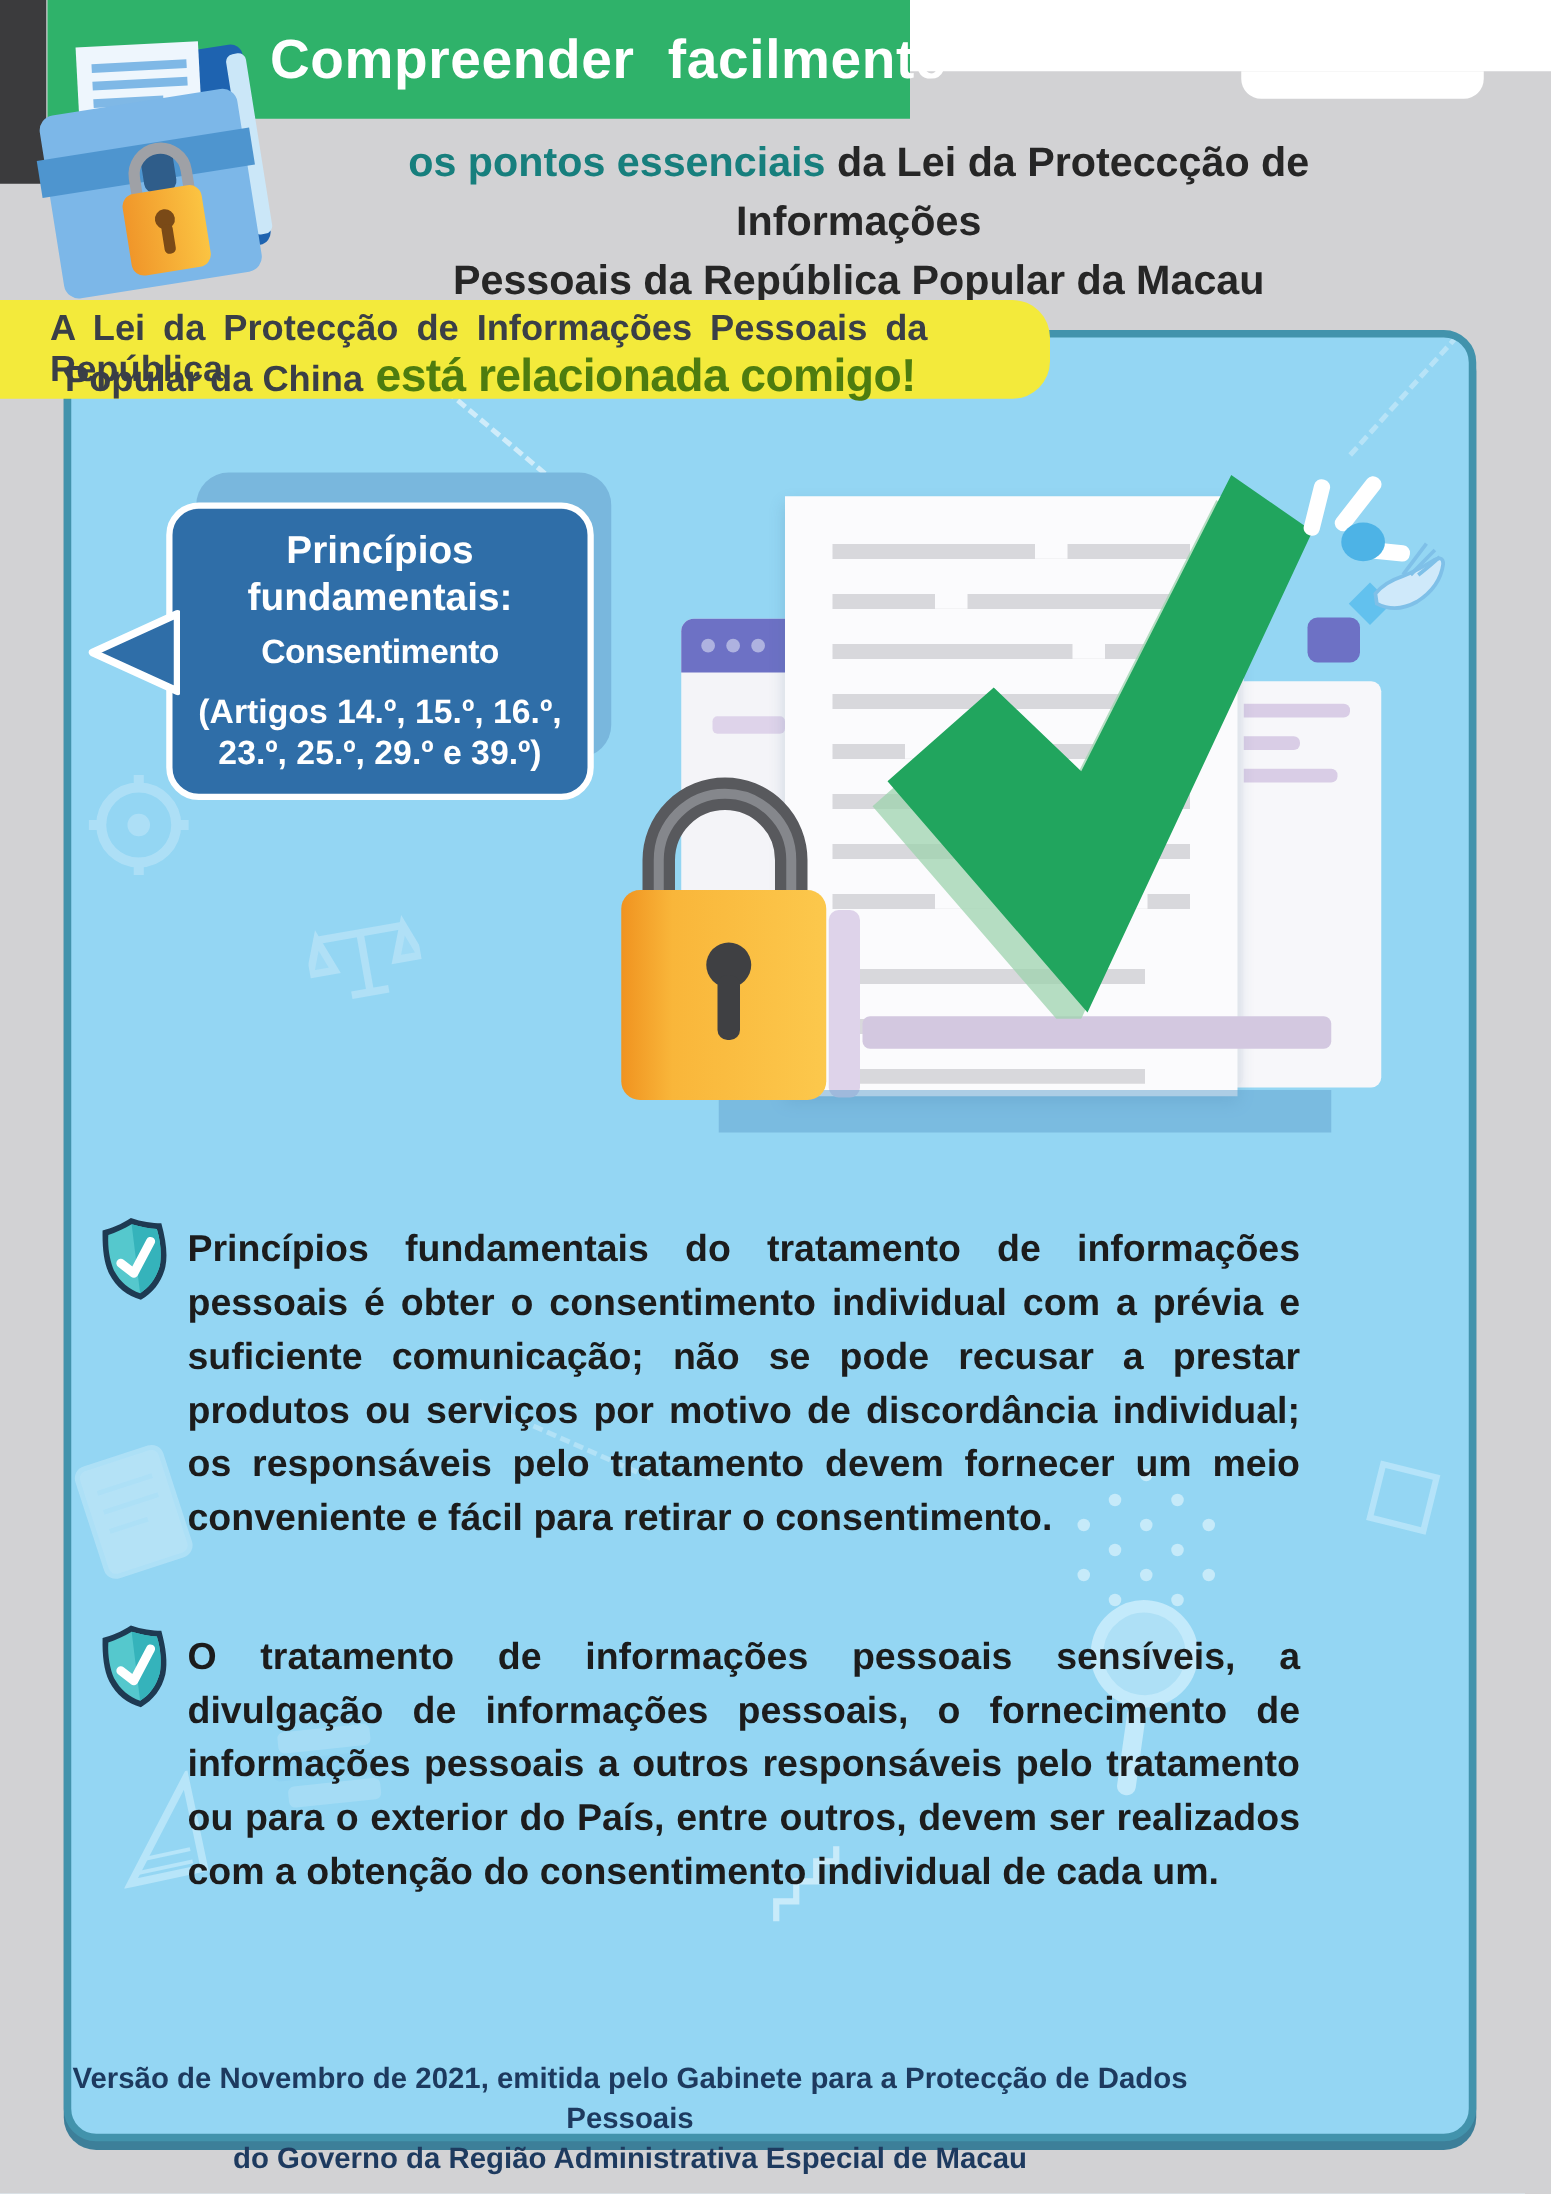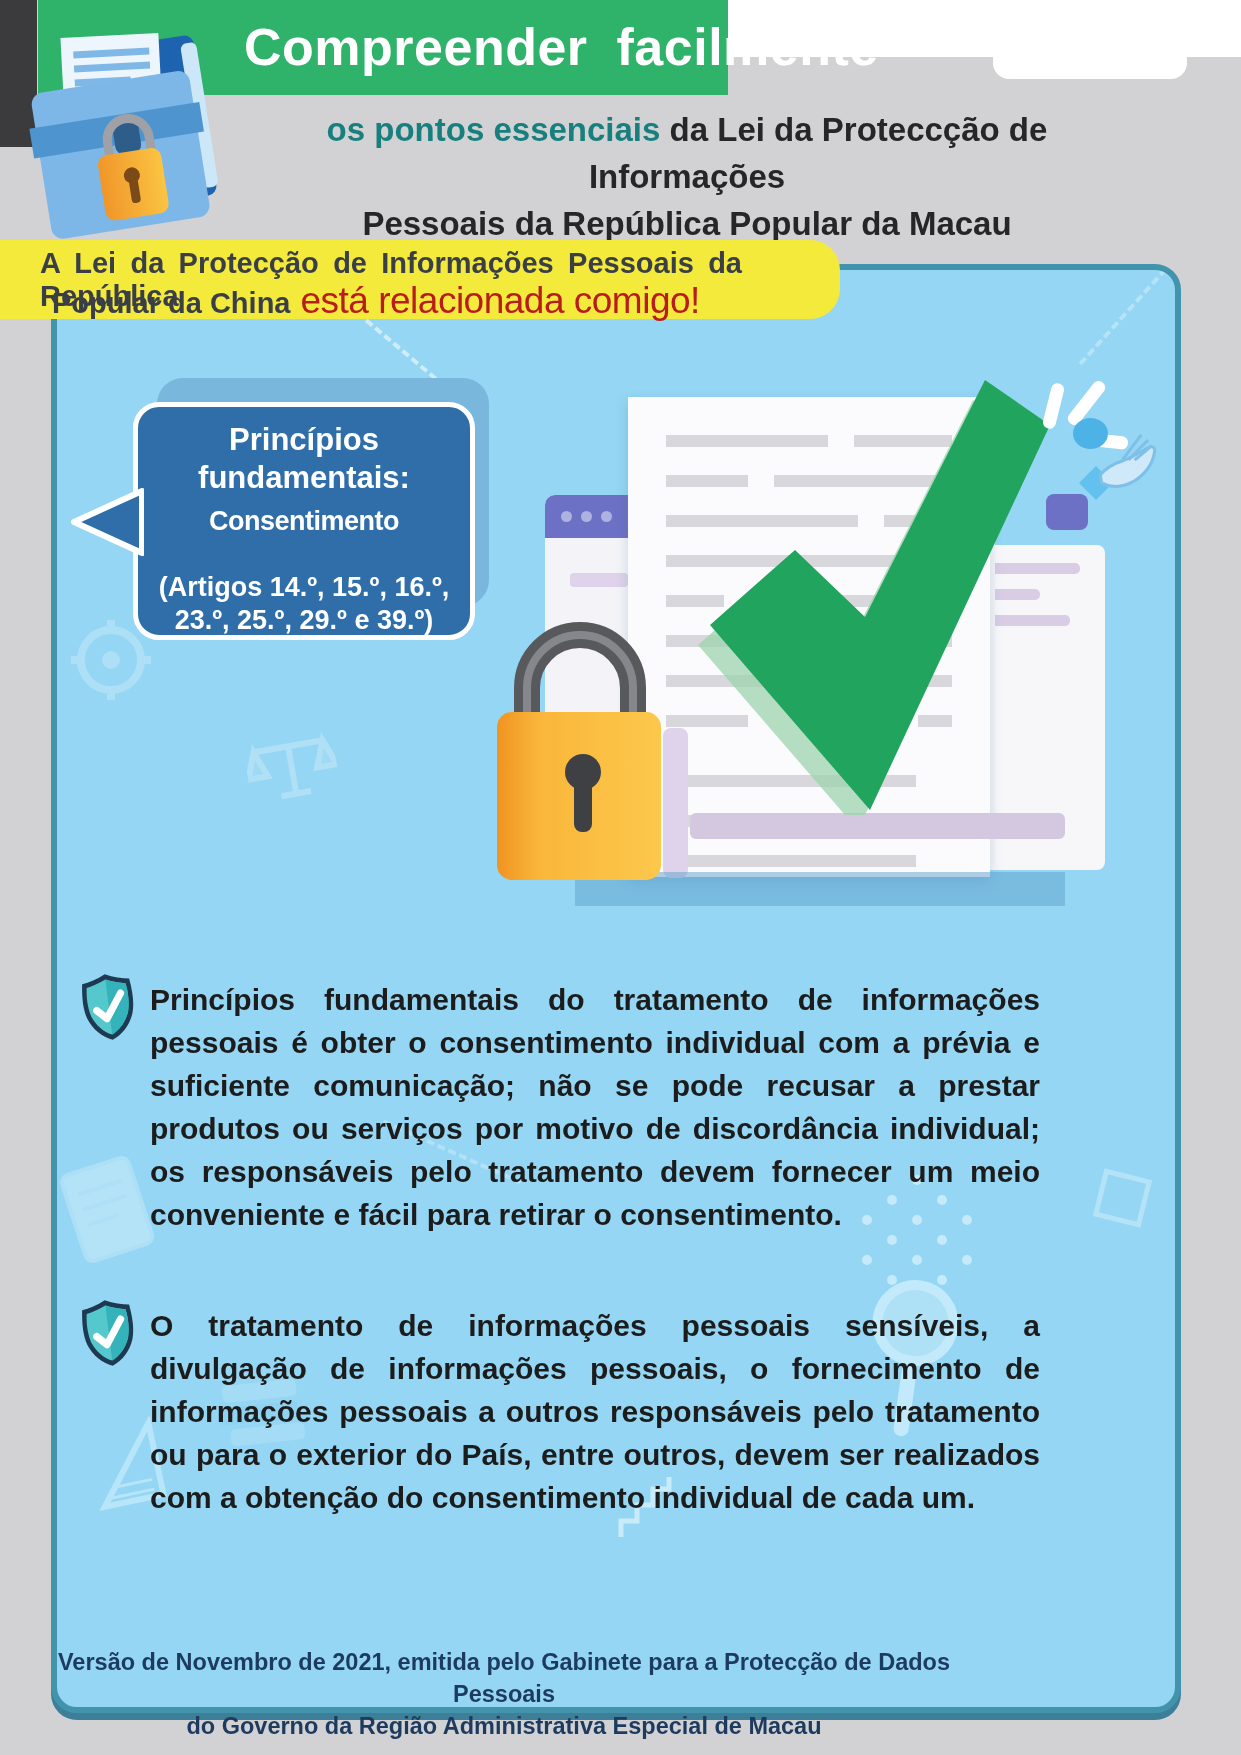--- a/index.html
+++ b/index.html
@@ -6,44 +6,44 @@
   .stage{position:relative;width:1241px;height:1755px;background:#d2d2d4;overflow:hidden;
          font-family:"Liberation Sans","DejaVu Sans",sans-serif;}
   .abs{position:absolute;}
 
   
   .top-white{left:728px;top:0;width:513px;height:57px;background:#ffffff;z-index:3;}
   .top-tab{left:993px;top:57px;width:194px;height:22px;background:#ffffff;border-radius:0 0 16px 16px;z-index:3;}
   .dark-bar{left:0;top:0;width:37px;height:147px;background:#3b3b3d;z-index:3;}
   .green-banner{left:38px;top:0;width:690px;height:95px;background:#2fb26a;z-index:4;}
   .green-banner .t{position:absolute;left:178px;top:0;height:71px;line-height:95px;color:#fff;
-      font-size:52px;font-weight:800;word-spacing:14px;letter-spacing:.5px;white-space:nowrap;margin-left:28px;}
+      font-size:44px;font-weight:800;word-spacing:14px;letter-spacing:.5px;white-space:nowrap;}
   .subtitle{left:237px;top:106px;width:900px;z-index:4;font-size:33px;line-height:47px;color:#262626;font-weight:700;text-align:center;}
   .subtitle .hl{color:#177f7d;font-weight:800;}
 
   
   .yellow{left:0;top:240px;width:840px;height:79px;background:#f3ea3b;border-radius:0 30px 30px 0;z-index:6;}
   .yellow .l1{position:absolute;left:40px;top:7px;width:702px;font-size:29px;font-weight:700;color:#3a3f47;
       text-align:justify;text-align-last:justify;white-space:normal;}
   .yellow .l2{position:absolute;left:52px;top:40px;display:flex;align-items:baseline;white-space:nowrap;}
   .yellow .l2 .r{font-size:29px;font-weight:700;color:#3a3f47;margin-right:10px;}
-  .yellow .l2 .b{font-size:37px;font-weight:400;color:#b91c1c;letter-spacing:-0.5px;}
+  .yellow .l2 .b{font-size:37px;font-weight:700;color:#4d7c0f;letter-spacing:-0.5px;}
 
   
   .card{left:51px;top:264px;width:1118px;height:1437px;background:#94d6f3;border:6px solid #4293ac;
         border-radius:26px;z-index:1;overflow:hidden;box-shadow:0 7px 0 #3d7f99;}
   .decor{position:absolute;pointer-events:none;}
 
   
   .bubble-ghost{left:157px;top:378px;width:332px;height:228px;background:#79b7dd;border-radius:26px;z-index:2;}
   .bubble{left:133px;top:402px;width:332px;height:228px;background:#2f6ea8;border:5px solid #ffffff;
           border-radius:26px;z-index:4;color:#fff;text-align:center;}
   .bubble .s1{font-size:31px;font-weight:700;line-height:38px;margin-top:14px;}
   .bubble .s3{font-size:27px;font-weight:800;line-height:48px;letter-spacing:-0.5px;}
-  .bubble .s4{font-size:27px;font-weight:700;line-height:33px;margin-top:26px;}
+  .bubble .s4{font-size:27px;font-weight:700;line-height:33px;margin-top:8px;}
   .tail{left:68px;top:483px;z-index:5;}
 
   
   .illu{left:495px;top:335px;width:680px;height:585px;z-index:3;}
   .win-left{left:50px;top:160px;width:450px;height:375px;background:#f4f4f8;border-radius:10px;}
   .win-left .hd{position:absolute;left:0;top:0;width:100%;height:43px;background:#6d71c5;border-radius:10px 10px 0 0;}
   .dot{position:absolute;top:16px;width:11px;height:11px;border-radius:50%;background:#aeb2e0;}
   .win-left .bar{position:absolute;left:25px;top:78px;width:58px;height:14px;background:#ded3ea;border-radius:4px;}
   .panel-right{left:410px;top:210px;width:200px;height:325px;background:#f7f7fa;border-radius:8px;}
   .panel-right .ln{position:absolute;height:11px;background:#d9cde6;border-radius:5px;}

